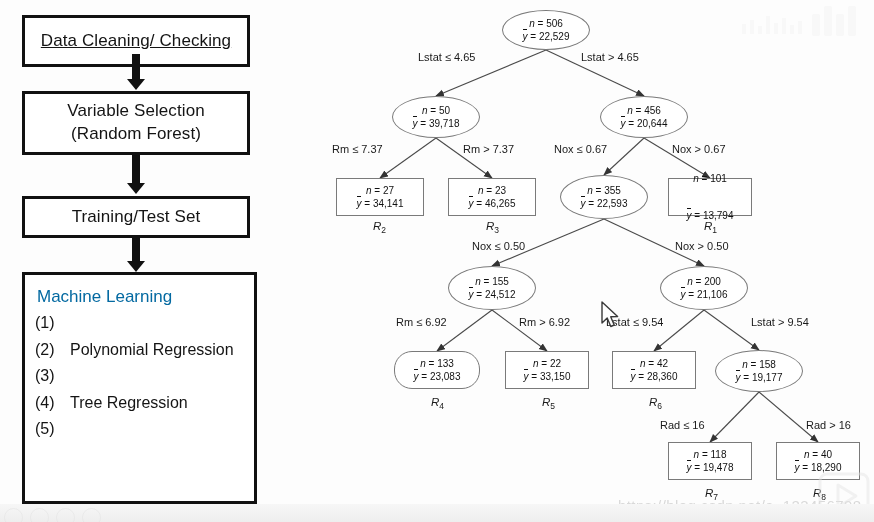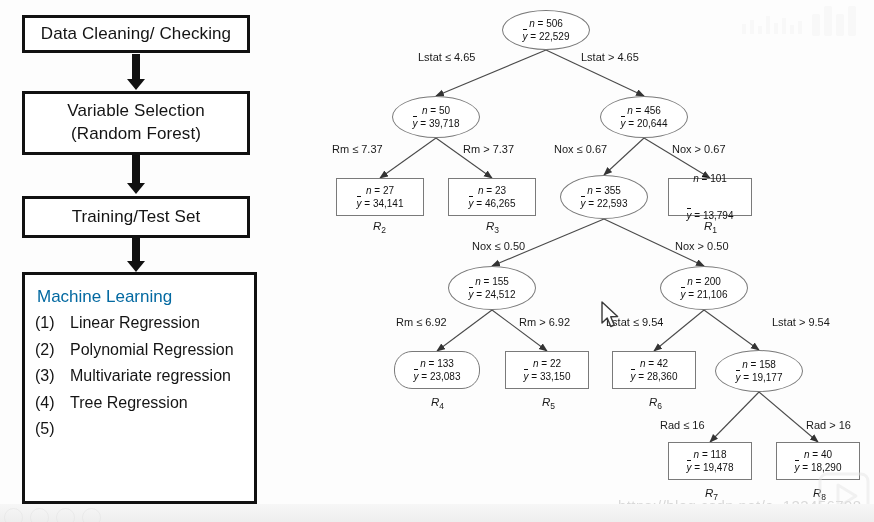--- a/index.html
+++ b/index.html
@@ -87,21 +87,21 @@
     border:1px solid #e2e2e2;opacity:.55;}
   #cursor{position:absolute;left:600px;top:300px;width:22px;height:30px;pointer-events:none;}
 </style>
 </head>
 <body>
 
 <div id="stage">
 
   <div id="flowchart">
 
-    <div class="flow-box" style="left:22px;top:15px;width:228px;height:38px;">
+    <div class="flow-box" style="left:22px;top:15px;width:228px;height:52px;text-decoration:underline;">
       <span class="lbl">Data Cleaning/ Checking</span>
     </div>
 
     <div class="arrow" style="left:127px;top:54px;height:36px;">
       <div class="shaft" style="height:25px;"></div>
       <div class="head" style="top:25px;"></div>
     </div>
 
     <div class="flow-box" style="left:22px;top:91px;width:228px;height:64px;">
       <span class="lbl" style="white-space:pre-line;">Variable Selection
@@ -121,29 +121,27 @@
       <div class="shaft" style="height:23px;"></div>
       <div class="head" style="top:23px;"></div>
     </div>
 
     <div class="flow-box ml" style="left:22px;top:272px;width:235px;height:232px;">
       <div style="width:100%;">
         <div class="ml-title">Machine Learning</div>
         <ul class="ml-list">
           <li>
             <span class="ml-num">(1)</span>
-            <span>Linear Regression</span>
           </li>
           <li>
             <span class="ml-num">(2)</span>
             <span>Polynomial Regression</span>
           </li>
           <li>
             <span class="ml-num">(3)</span>
-            <span>Multivariate regression</span>
           </li>
           <li>
             <span class="ml-num">(4)</span>
             <span>Tree Regression</span>
           </li>
           <li>
             <span class="ml-num">(5)</span>
           </li>
         </ul>
       </div>
@@ -241,21 +239,21 @@
         <div class="split-label" style="left: 281px; top: 51px;">Lstat &gt; 4.65</div>
         <div class="split-label" style="left: 32px; top: 143px;">Rm ≤ 7.37</div>
         <div class="split-label" style="left: 163px; top: 143px;">Rm  &gt; 7.37</div>
         <div class="split-label" style="left: 254px; top: 143px;">Nox ≤ 0.67</div>
         <div class="split-label" style="left: 372px; top: 143px;">Nox  &gt; 0.67</div>
         <div class="split-label" style="left: 172px; top: 240px;">Nox ≤ 0.50</div>
         <div class="split-label" style="left: 375px; top: 240px;">Nox  &gt; 0.50</div>
         <div class="split-label" style="left: 96px; top: 316px;">Rm ≤ 6.92</div>
         <div class="split-label" style="left: 219px; top: 316px;">Rm  &gt; 6.92</div>
         <div class="split-label" style="left: 306px; top: 316px;">Lstat ≤ 9.54</div>
-        <div class="split-label" style="left: 452px; top: 316px; padding-left: 20px;">Lstat &gt; 9.54</div>
+        <div class="split-label" style="left: 431px; top: 316px; padding-left: 20px;">Lstat &gt; 9.54</div>
         <div class="split-label" style="left: 360px; top: 419px;">Rad ≤ 16</div>
         <div class="split-label" style="left: 506px; top: 419px;">Rad &gt; 16</div>
       </div>
     <div id="region-layer">
         <div class="region-label" style="left: 73px; top: 220px;">R<sub>2</sub></div>
         <div class="region-label" style="left: 186px; top: 220px;">R<sub>3</sub></div>
         <div class="region-label" style="left: 404px; top: 220px;">R<sub>1</sub></div>
         <div class="region-label" style="left: 131px; top: 396px;">R<sub>4</sub></div>
         <div class="region-label" style="left: 242px; top: 396px;">R<sub>5</sub></div>
         <div class="region-label" style="left: 349px; top: 396px;">R<sub>6</sub></div>

